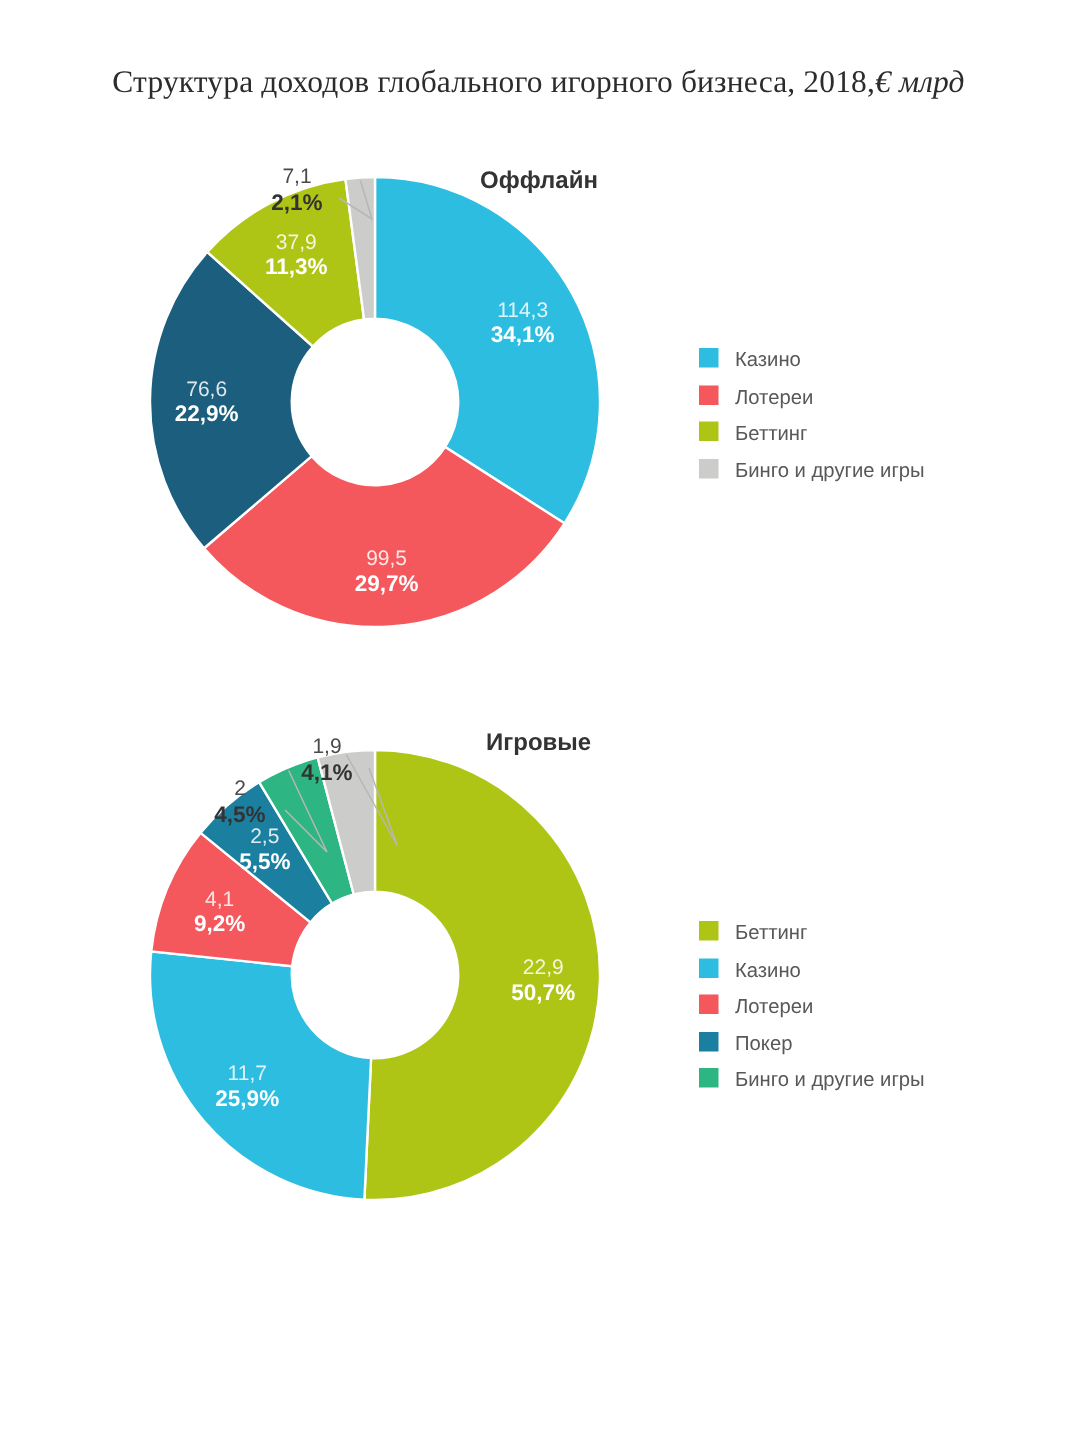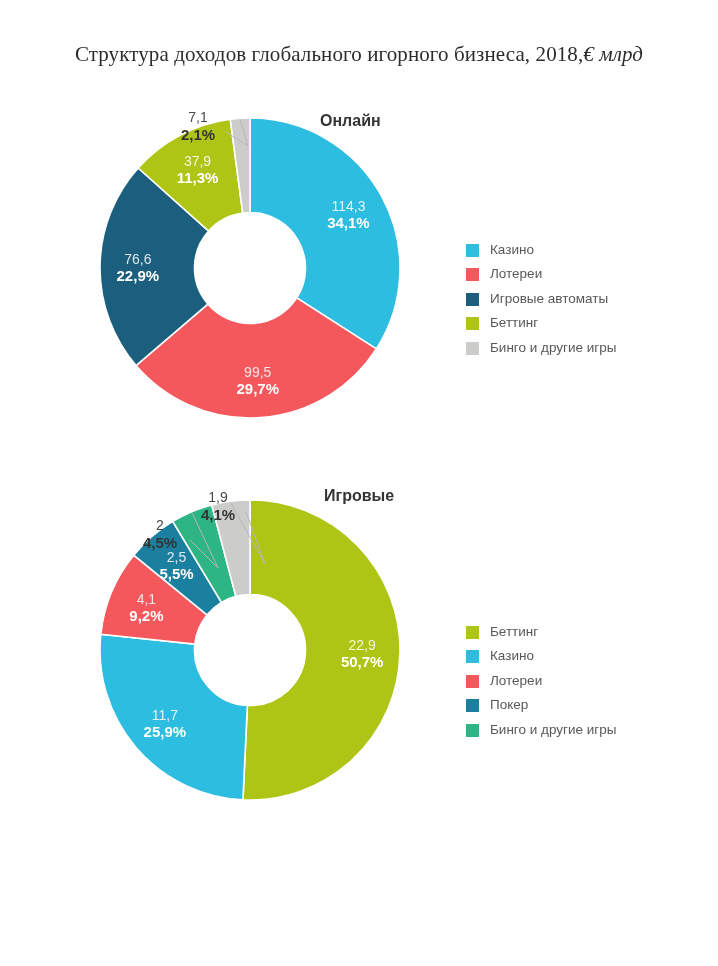--- a/index.html
+++ b/index.html
@@ -88,21 +88,21 @@
 
   
   .legend {
     position: absolute;
   }
   #legend-offline { left: 466px; top: 232px; }
   #legend-online  { left: 466px; top: 614px; }
 
   .legend-item {
     display: flex;
-    align-items: flex-end;
+    align-items: flex-start;
     height: 24.5px;
   }
   .legend-swatch {
     width: 13px;
     height: 13px;
     flex: 0 0 13px;
     margin-right: 11px;
   }
   .legend-label {
     font-size: 13.5px;
@@ -122,21 +122,21 @@
 </head>
 <body>
 
 <div class="page">
 
   <div class="title">
     <span>Структура доходов глобального игорного бизнеса, 2018,</span><span class="cur">€ млрд</span>
   </div>
 
   <div class="chart-block" id="block-offline"></div>
-  <div class="subtitle" id="subtitle-offline">Онлайн</div>
+  <div class="subtitle" id="subtitle-offline">Оффлайн</div>
   <div class="donut-wrap" id="donut-offline"><svg width="312" height="350" viewBox="0 0 312 350">
         <path d="M 152 18 A 150 150 0 0 1 278.31513273842177 248.89800517487993 L 198.73659911321604 197.93226191470558 A 55.5 55.5 0 0 0 152 112.5 Z" fill="#2cbde0" stroke="#ffffff" stroke-width="1.6"></path>
         <text x="250.4333622891774" y="111.151014972912" text-anchor="middle" fill="#ffffff" class="slice-label-value" font-family="&quot;Liberation Sans&quot;, sans-serif" fill-opacity="0.85">114,3</text>
         <text x="250.4333622891774" y="128.15101497291198" text-anchor="middle" fill="#ffffff" class="slice-label-pct" font-family="&quot;Liberation Sans&quot;, sans-serif">34,1%</text>
         <path d="M 278.31513273842177 248.89800517487993 A 150 150 0 0 1 38.02322597831315 265.51561405031157 L 109.82859361197586 204.0807771986153 A 55.5 55.5 0 0 0 198.73659911321604 197.93226191470558 Z" fill="#f4575c" stroke="#ffffff" stroke-width="1.6"></path>
         <text x="159.74080640216516" y="276.9326579522" text-anchor="middle" fill="#ffffff" class="slice-label-value" font-family="&quot;Liberation Sans&quot;, sans-serif" fill-opacity="0.85">99,5</text>
         <text x="159.74080640216516" y="293.9326579522" text-anchor="middle" fill="#ffffff" class="slice-label-pct" font-family="&quot;Liberation Sans&quot;, sans-serif">29,7%</text>
         <path d="M 38.02322597831315 265.51561405031157 A 150 150 0 0 1 40.19289571489824 68.0041429289174 L 110.63137141451236 131.00153288369944 A 55.5 55.5 0 0 0 109.82859361197586 204.0807771986153 Z" fill="#1b5e7e" stroke="#ffffff" stroke-width="1.6"></path>
         <text x="39.80676902586396" y="163.7675538209896" text-anchor="middle" fill="#ffffff" class="slice-label-value" font-family="&quot;Liberation Sans&quot;, sans-serif" fill-opacity="0.85">76,6</text>
         <text x="39.80676902586396" y="180.7675538209896" text-anchor="middle" fill="#ffffff" class="slice-label-pct" font-family="&quot;Liberation Sans&quot;, sans-serif">22,9%</text>
@@ -149,24 +149,20 @@
         <text x="100" y="40" text-anchor="middle" class="callout-pct" font-family="&quot;Liberation Sans&quot;, sans-serif">2,1%</text>
       </svg></div>
   <div class="legend" id="legend-offline">
       <div class="legend-item">
         <span class="legend-swatch" style="background: rgb(44, 189, 224);"></span>
         <span class="legend-label">Казино</span>
       </div>
       <div class="legend-item">
         <span class="legend-swatch" style="background: rgb(244, 87, 92);"></span>
         <span class="legend-label">Лотереи</span>
-      </div>
-      <div class="legend-item">
-        <span class="legend-swatch" style="background: rgb(27, 94, 126);"></span>
-        <span class="legend-label">Игровые автоматы</span>
       </div>
       <div class="legend-item">
         <span class="legend-swatch" style="background: rgb(175, 197, 22);"></span>
         <span class="legend-label">Беттинг</span>
       </div>
       <div class="legend-item">
         <span class="legend-swatch" style="background: rgb(204, 204, 203);"></span>
         <span class="legend-label">Бинго и другие игры</span>
       </div>
     </div>

